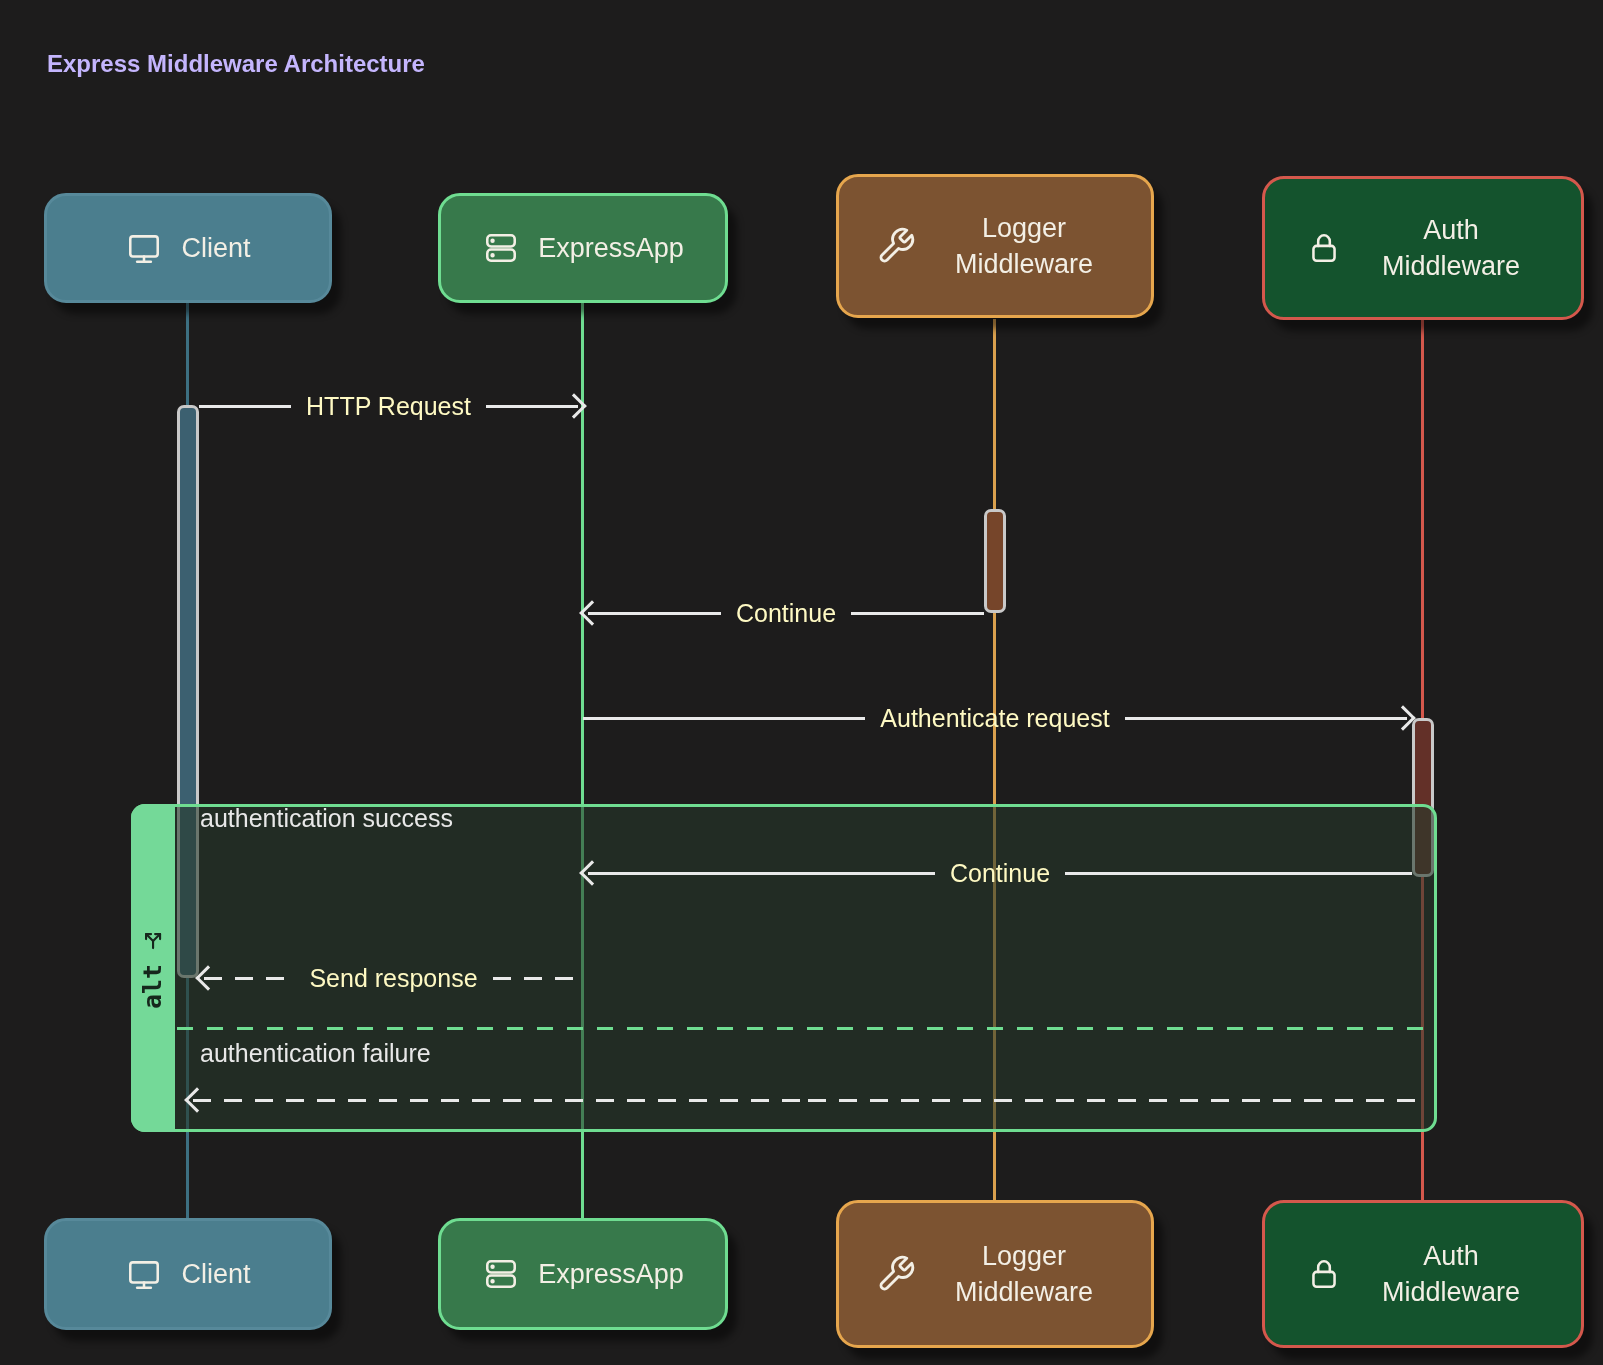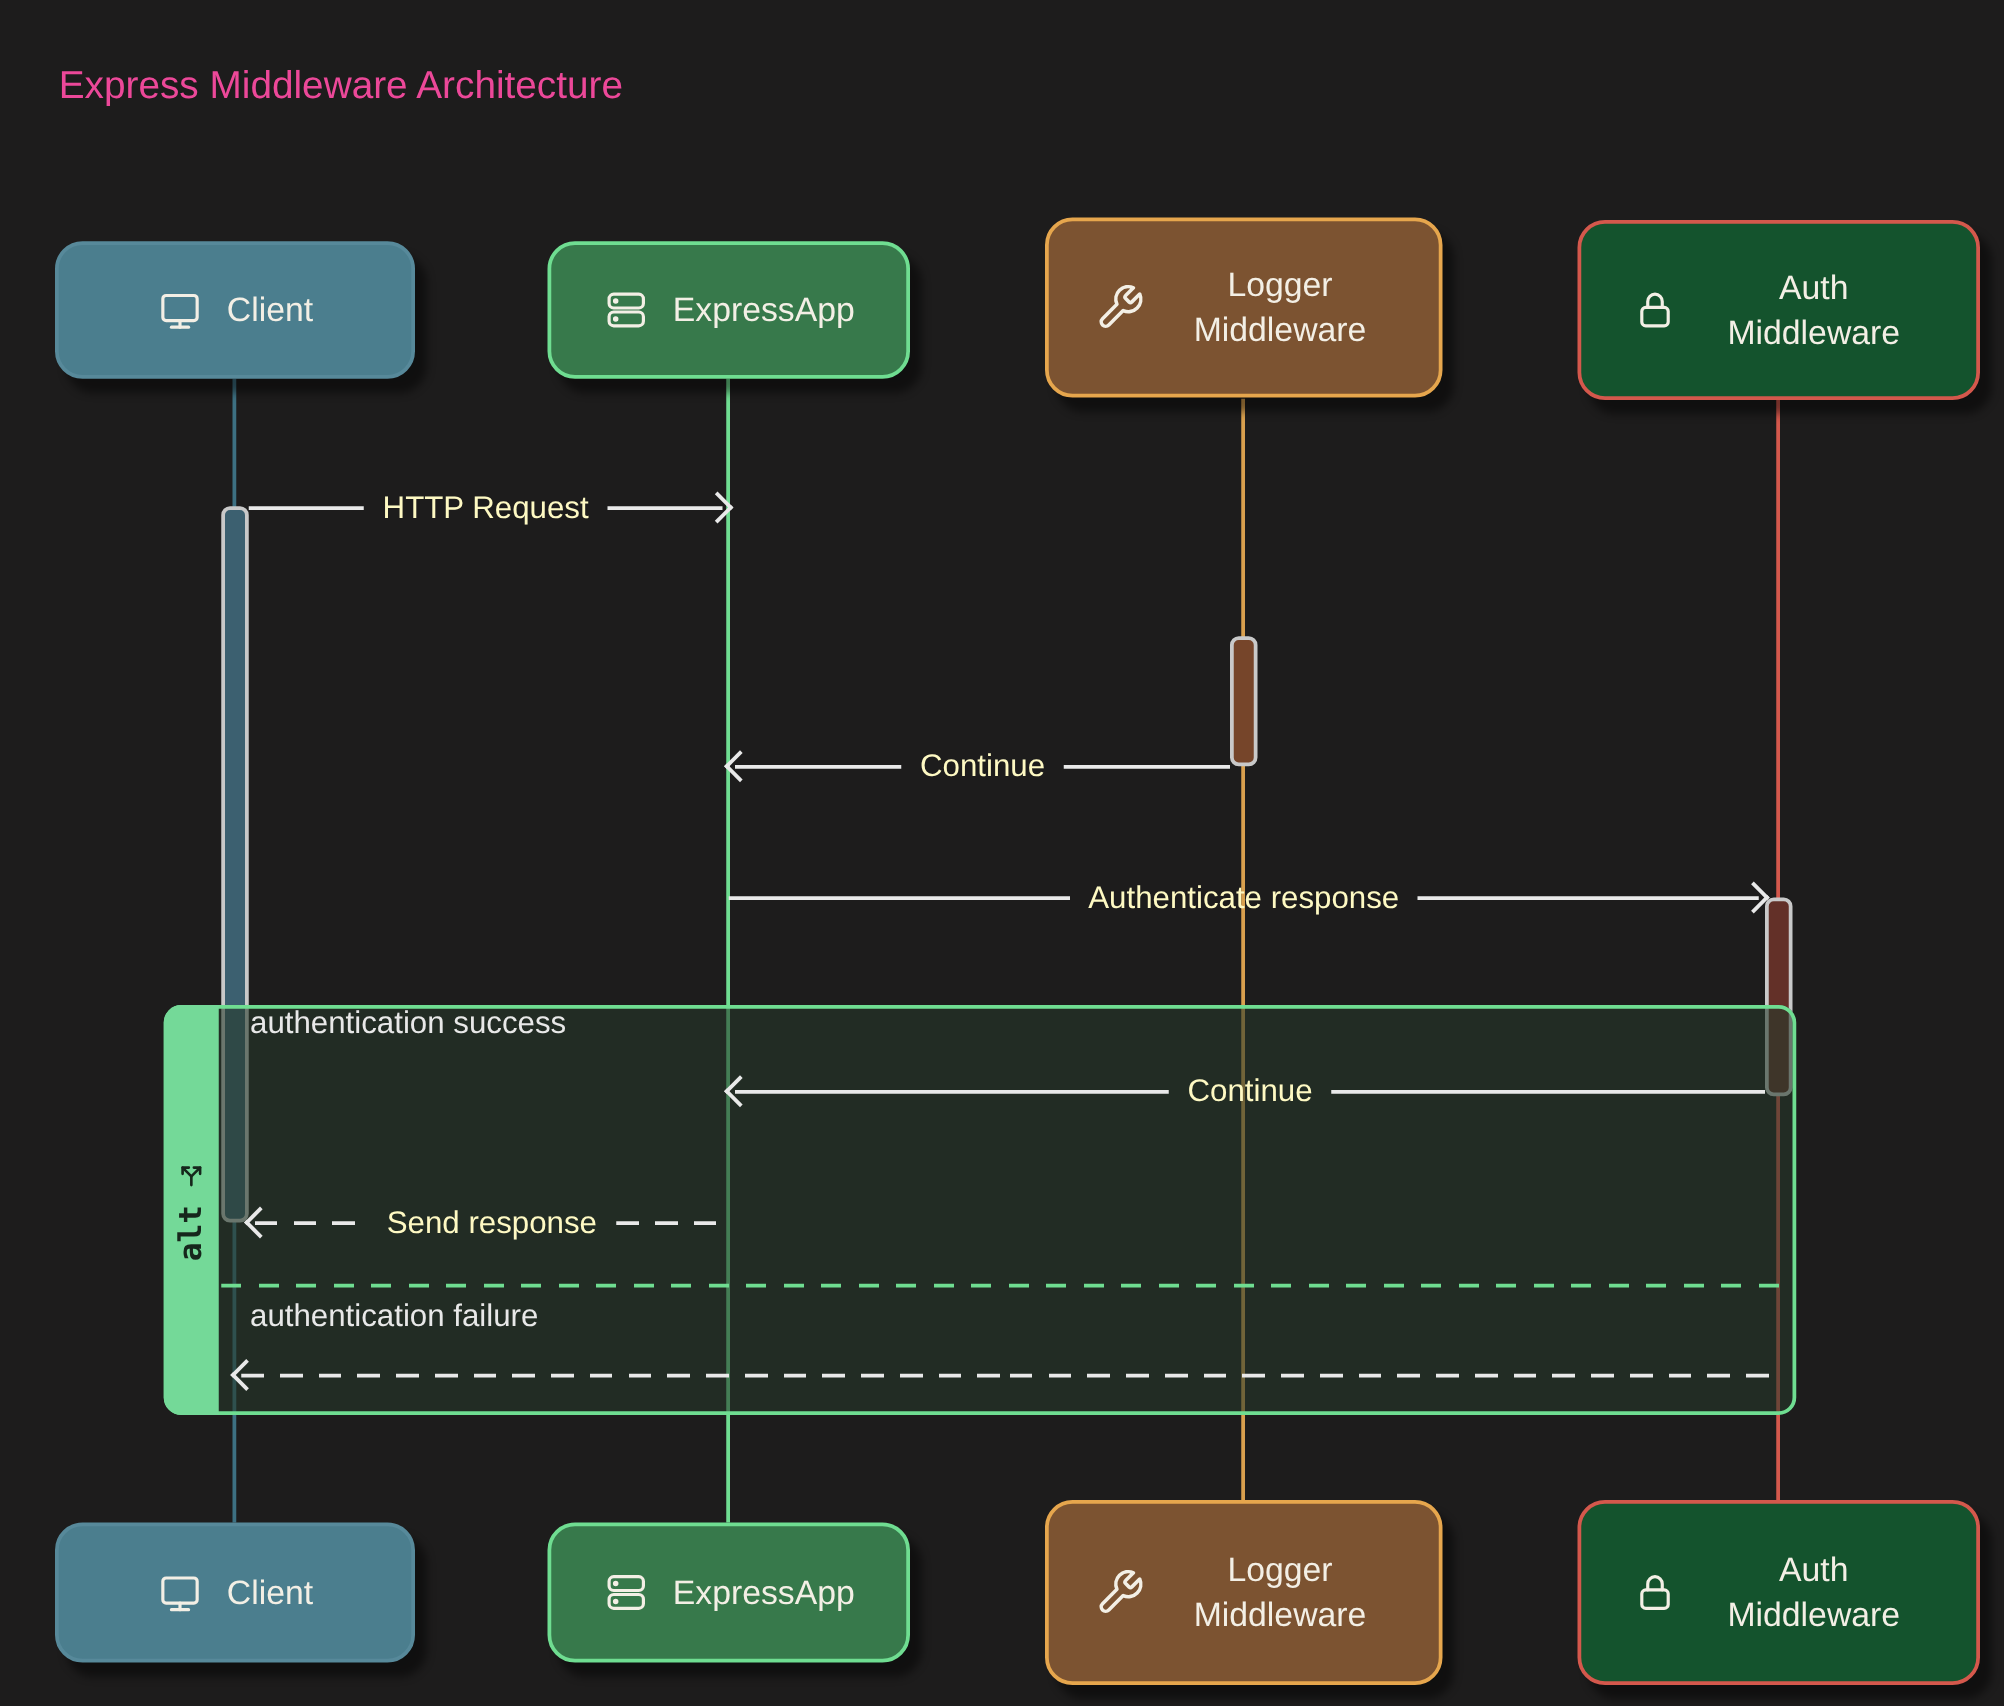--- a/index.html
+++ b/index.html
@@ -1,18 +1,18 @@
 <!DOCTYPE html>
 <html><head>
 <meta charset="utf-8">
 <style>
   html,body{margin:0;padding:0;background:#1d1c1c;}
   .canvas{position:relative;width:1603px;height:1365px;background:#1d1c1c;overflow:hidden;
           font-family:"Liberation Sans",sans-serif;}
-  .title{position:absolute;left:47px;top:50px;font-size:31px;font-weight:400;color:#ec4899;}
+  .title{position:absolute;left:47px;top:50px;font-size:24px;font-weight:700;color:#c4b5fd;}
 
   
   .lifeline{position:absolute;width:3px;z-index:1;}
 
   
   .act{position:absolute;width:22px;border:3px solid #c9c9c9;border-radius:7px;z-index:2;box-sizing:border-box;}
 
   
   .frame-dim{position:absolute;left:131px;top:804px;width:1306px;height:328px;
              background:rgba(28,34,29,0.55);border-radius:14px;z-index:3;}
@@ -90,21 +90,21 @@
       <div class="chev r"></div>
   </div>
   <div class="msg" style="left:583px;top:595px;width:401px;">
     <div class="chev l"></div>
       <div class="seg"></div>
       <span class="mlabel">Continue</span>
       <div class="seg"></div>
   </div>
   <div class="msg" style="left:583px;top:700px;width:829px;">
     <div class="seg"></div>
-      <span class="mlabel">Authenticate response</span>
+      <span class="mlabel">Authenticate request</span>
       <div class="seg"></div>
       <div class="chev r"></div>
   </div>
   <div class="msg" style="left:583px;top:855px;width:829px;">
     <div class="chev l"></div>
       <div class="seg"></div>
       <span class="mlabel">Continue</span>
       <div class="seg"></div>
   </div>
   <div class="msg dashed" style="left:199px;top:960px;width:384px;">

